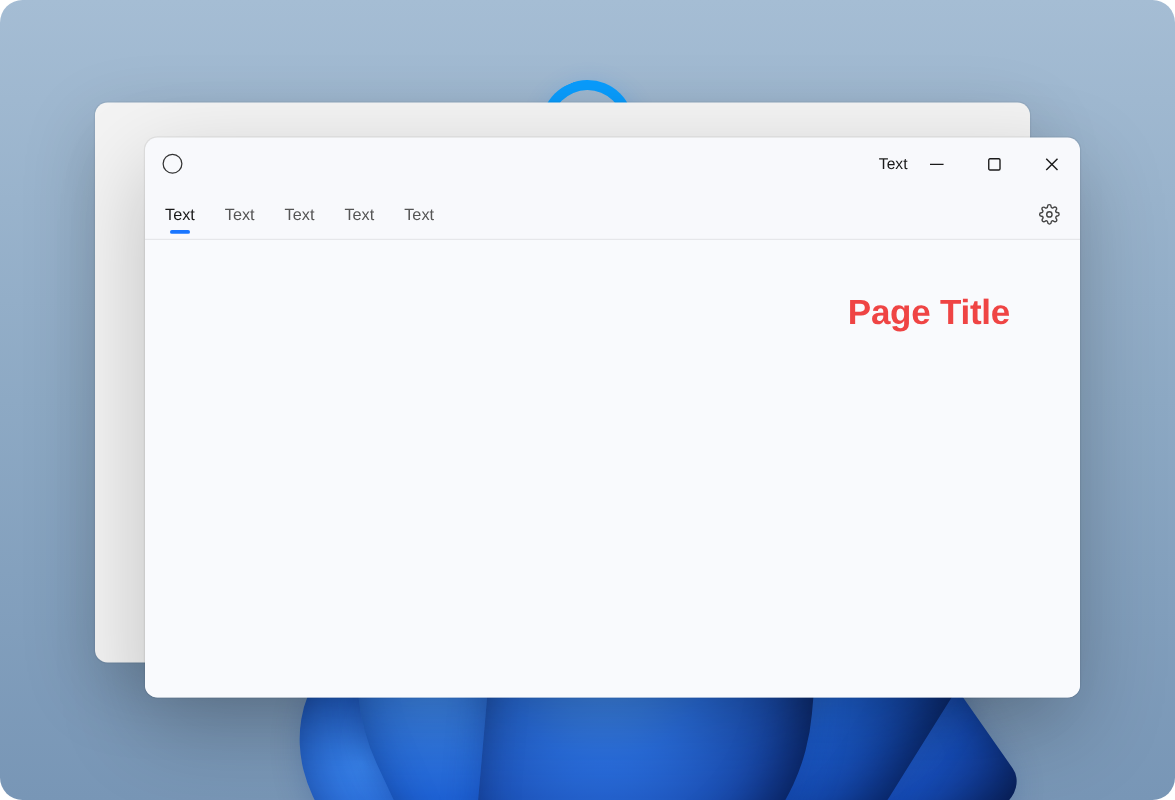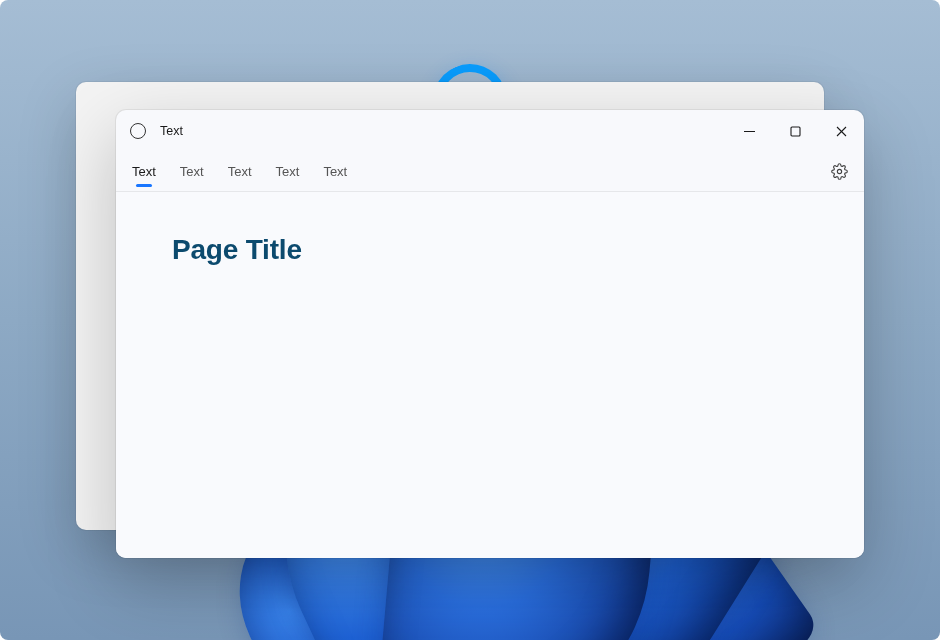--- a/index.html
+++ b/index.html
@@ -13,22 +13,23 @@
       height: 640px;
       overflow: hidden;
       font-family: "Segoe UI", -apple-system, BlinkMacSystemFont, sans-serif;
       position: relative;
     }
 
     .desktop-bg {
       position: absolute;
       inset: 0;
       background: linear-gradient(180deg, #a5bdd4 0%, #8da9c4 50%, #7896b6 100%);
-      border-radius: 8px;
+      border-radius: 18px;
       overflow: hidden;
+      text-align: right;
     }
 
     
     .bloom {
       position: absolute;
       bottom: -140px;
       left: 50%;
       transform: translateX(-50%);
       width: 560px;
       height: 420px;
@@ -184,21 +185,21 @@
 
     .content {
       flex: 1;
       padding: 42px 56px;
       background: #f9fafd;
     }
 
     .page-title {
       font-size: 28px;
       font-weight: 600;
-      color: #0c4a6e;
+      color: #ef4444;
       letter-spacing: -0.2px;
     }
   </style>
 </head>
 <body>
 
 <div class="desktop-bg">
   <div class="icon-ring"></div>
   <div class="bloom">
     <div class="bloom-petal p4"></div>

